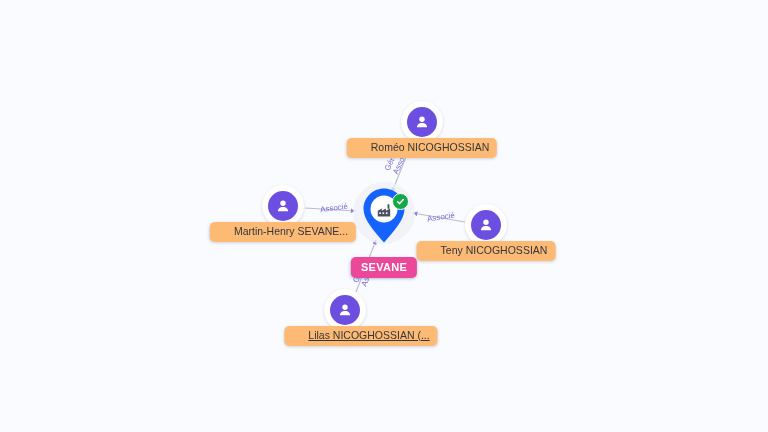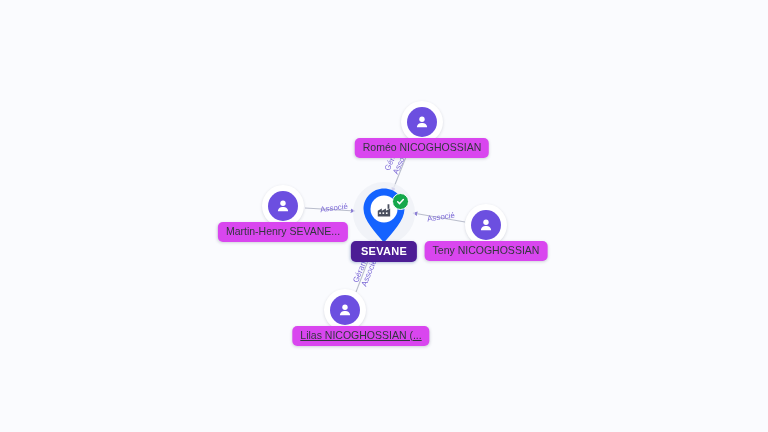--- a/index.html
+++ b/index.html
@@ -57,24 +57,24 @@
     background: #6c4fe0;
     display: flex;
     align-items: center;
     justify-content: center;
   }
   .person-avatar svg { display: block; }
 
   .node-label {
     position: absolute;
     transform: translateX(-50%);
-    background: #d946ef;
+    background: #fdba74;
     border-radius: 5px;
     box-shadow: 0 1px 3px rgba(60,64,90,0.22);
-    padding: 3px 8px 4px 8px;
+    padding: 3px 8px 4px 24px;
     font-size: 10.5px;
     line-height: 13px;
     color: #33363f;
     white-space: nowrap;
   }
   .person-label { top: 16px; }
 
   
   .company-glow {
     position: absolute;
@@ -115,23 +115,23 @@
     width: 20px;
     height: 20px;
     display: flex;
     align-items: center;
     justify-content: center;
   }
   .company-icon svg { display: block; }
 
   .company-label {
     position: absolute;
-    top: 28px;
+    top: 44px;
     transform: translateX(-50%);
-    background: #4c1d95;
+    background: #ec4899;
     border-radius: 5px;
     box-shadow: 0 1px 3px rgba(20,60,140,0.30);
     padding: 3px 10px 4px 10px;
     font-size: 11px;
     font-weight: bold;
     line-height: 14px;
     color: #ffffff;
     white-space: nowrap;
     letter-spacing: .3px;
   }

